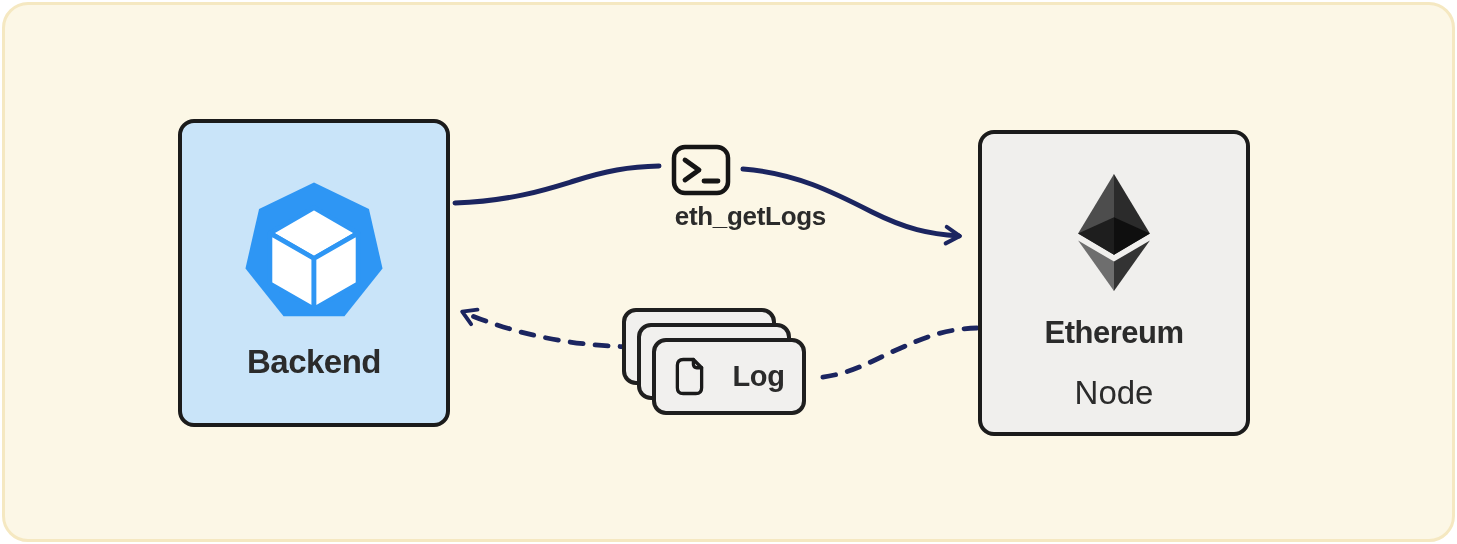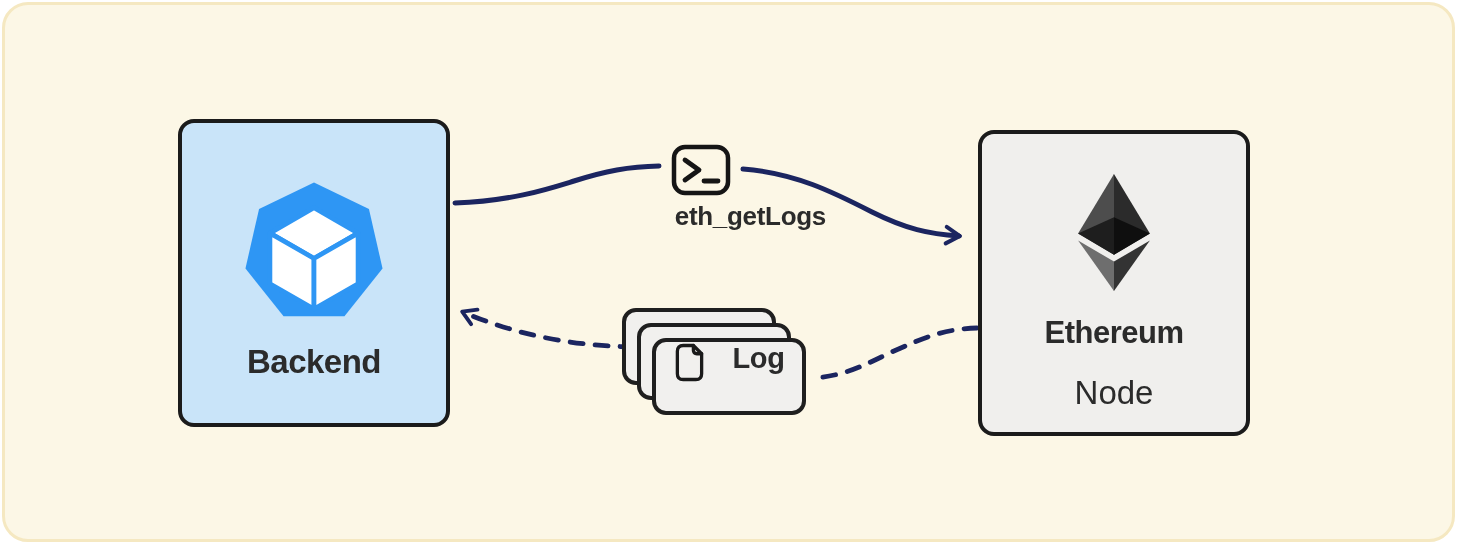--- a/index.html
+++ b/index.html
@@ -92,21 +92,21 @@
   .log-stack { position:absolute; left:622px; top:308px; width:190px; height:112px; }
   .log-card {
     position:absolute; width:154px; height:77px; box-sizing:border-box;
     background:var(--card-fill,#f1f0ee);
     border:4px solid #1f1f1f; border-radius:14px;
   }
   .log-card.back { left:0; top:0; }
   .log-card.mid  { left:15px; top:15px; }
   .log-card.front{
     left:30px; top:30px;
-    display:flex; align-items:flex-start; justify-content:center; gap:26px;
+    display:flex; align-items:center; justify-content:center; gap:26px;
   }
   .doc-glyph {
     fill:none; stroke:#1a1a1a; stroke-width:3.4;
     stroke-linecap:round; stroke-linejoin:round;
   }
   .log-label {
     font-size:29px; font-weight:bold; letter-spacing:-0.3px;
     color:var(--text-dark,#2b2b2b);
   }
 </style>

